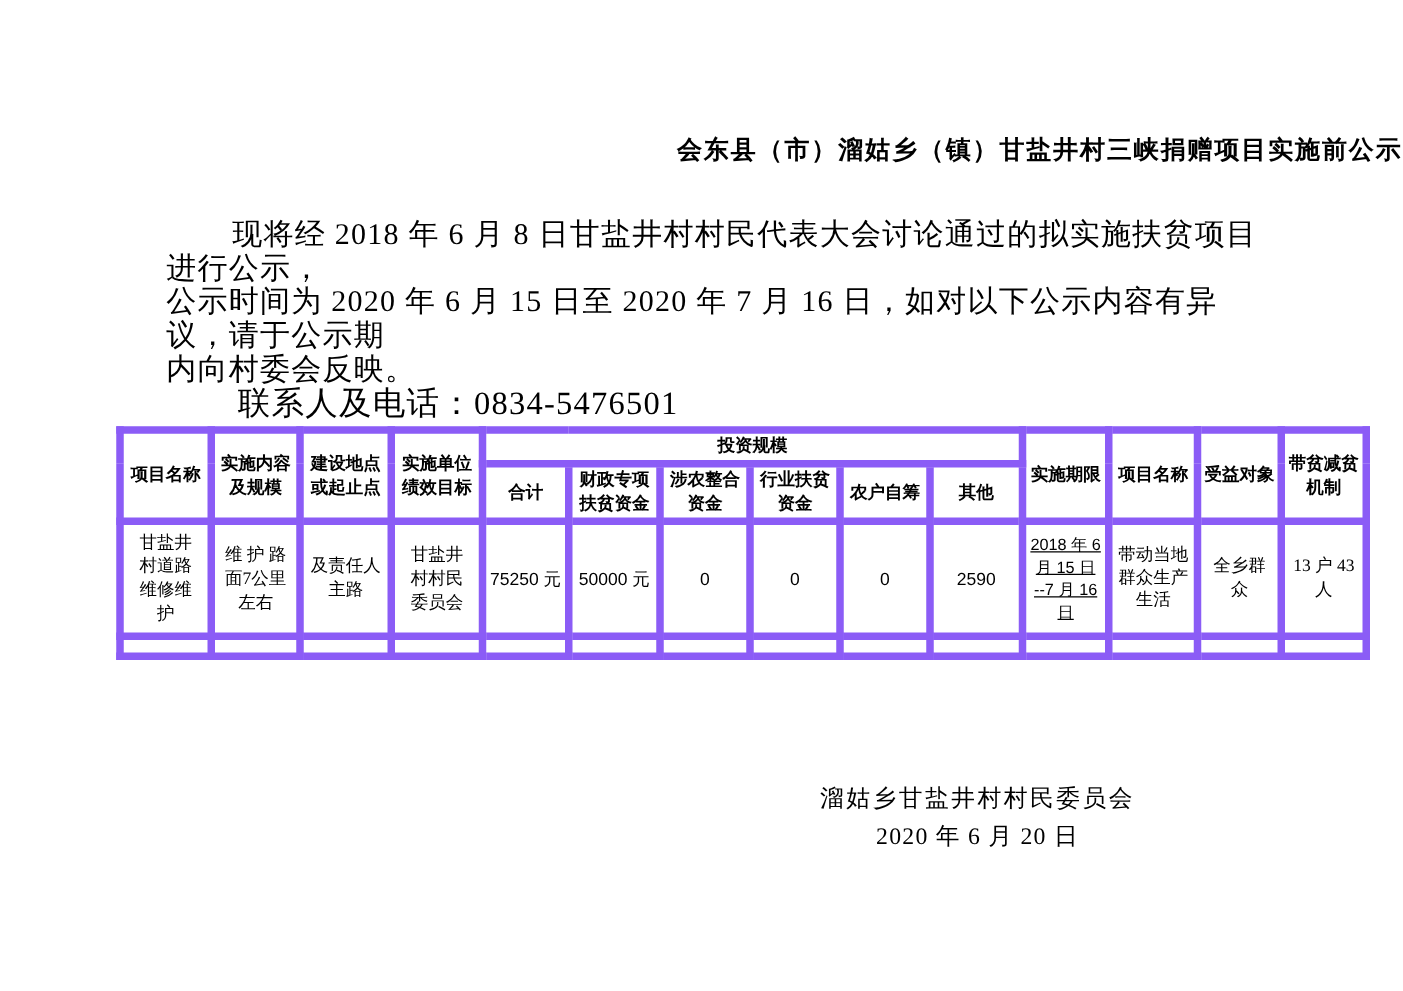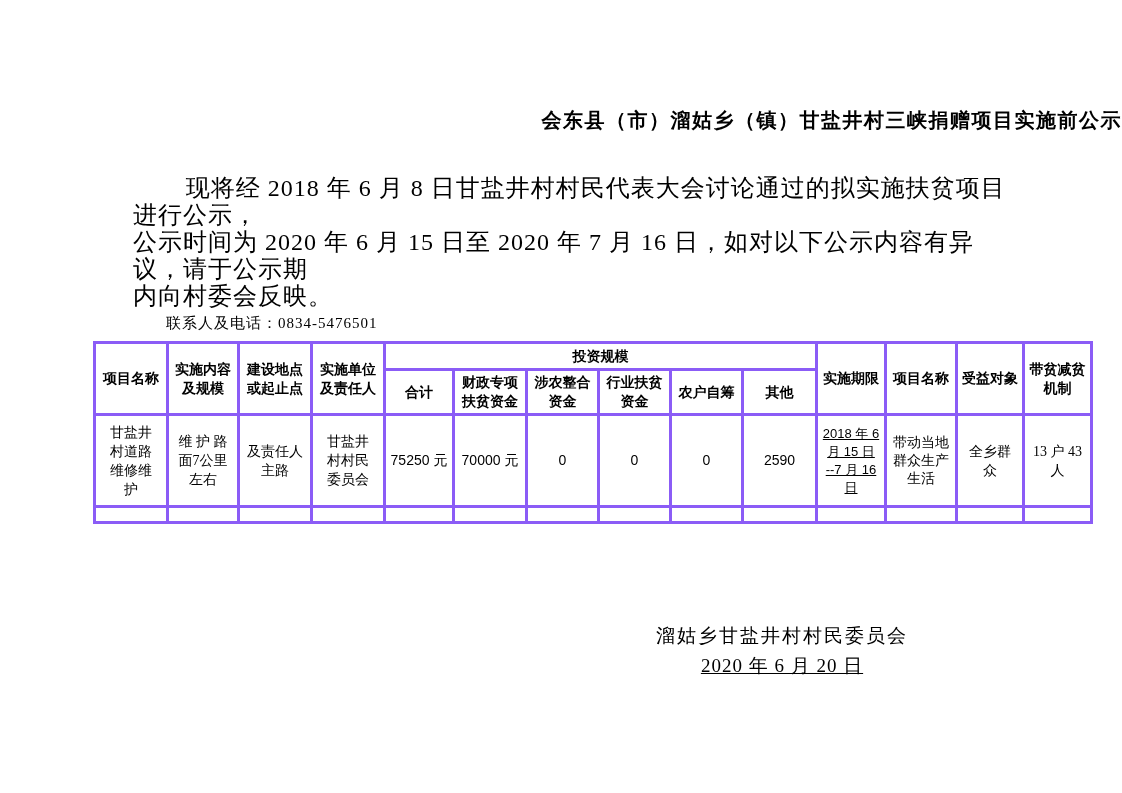--- a/index.html
+++ b/index.html
@@ -29,36 +29,36 @@
     font-size: 24px;
     line-height: 27px;
     letter-spacing: 1px;
     white-space: pre-line;
     text-indent: 2.2em;
   }
 
   .doc-contact {
     margin: 0 0 0 133px;
     width: 875px;
-    font-size: 15px;
+    font-size: 26px;
     line-height: 26px;
     letter-spacing: 1px;
     text-indent: 2.2em;
   }
 
   table.ptable {
     margin: 5px 0 0 93px;
     width: 997px;
     border-collapse: collapse;
     table-layout: fixed;
     border: 1px solid #2b2b2b;
     border-bottom: 3px solid #5f5f5f;
   }
   .ptable th, .ptable td {
-    border: 3px solid #8b5cf6;
+    border: 6px solid #8b5cf6;
     text-align: center;
     vertical-align: middle;
     padding: 1px 2px;
     white-space: pre-line;
     overflow: hidden;
   }
   .ptable th {
     font-size: 14px;
     font-weight: bold;
     line-height: 19px;
@@ -77,21 +77,21 @@
   td.cell-performance { font-size: 14px; line-height: 18px; }
 
   .sig-block {
     margin: 97px 0 0 562px;
     width: 440px;
     text-align: center;
     font-size: 19px;
     line-height: 30px;
   }
   .sig-org  { letter-spacing: 2px; margin-top: 28px; }
-  .sig-date { letter-spacing: 1px; text-decoration: underline; }
+  .sig-date { letter-spacing: 1px; }
 </style>
 </head>
 <body>
 
 <div class="page">
 
   <h1 class="doc-title">会东县（市）溜姑乡（镇）甘盐井村三峡捐赠项目实施前公示</h1>
 
   <p class="doc-body">现将经 2018 年 6 月 8 日甘盐井村村民代表大会讨论通过的拟实施扶贫项目进行公示，
 公示时间为 2020 年 6 月 15 日至 2020 年 7 月 16 日，如对以下公示内容有异议，请于公示期
@@ -117,21 +117,21 @@
         <col style="width:68px">
     </colgroup>
     <tbody>
       <tr class="r-group">
         <th rowspan="2">项目名称</th>
         <th rowspan="2">实施内容
 及规模</th>
         <th rowspan="2">建设地点
 或起止点</th>
         <th rowspan="2">实施单位
-及责任人</th>
+绩效目标</th>
         <th colspan="6">投资规模</th>
         <th rowspan="2">实施期限</th>
         <th rowspan="2">项目名称</th>
         <th rowspan="2">受益对象</th>
         <th rowspan="2">带贫减贫
 机制</th>
       </tr>
       <tr class="r-sub">
         <th>合计</th>
         <th>财政专项
@@ -150,21 +150,21 @@
 护</td>
         <td>维 护 路
 面7公里
 左右</td>
         <td>及责任人
 主路</td>
         <td>甘盐井
 村村民
 委员会</td>
         <td class="sans">75250 元</td>
-        <td class="sans">70000 元</td>
+        <td class="sans">50000 元</td>
         <td class="sans">0</td>
         <td class="sans">0</td>
         <td class="sans">0</td>
         <td class="sans">2590</td>
         <td class="sans cell-period">2018 年 6
 月 15 日
 --7 月 16
 日</td>
         <td class="cell-performance">带动当地
 群众生产

